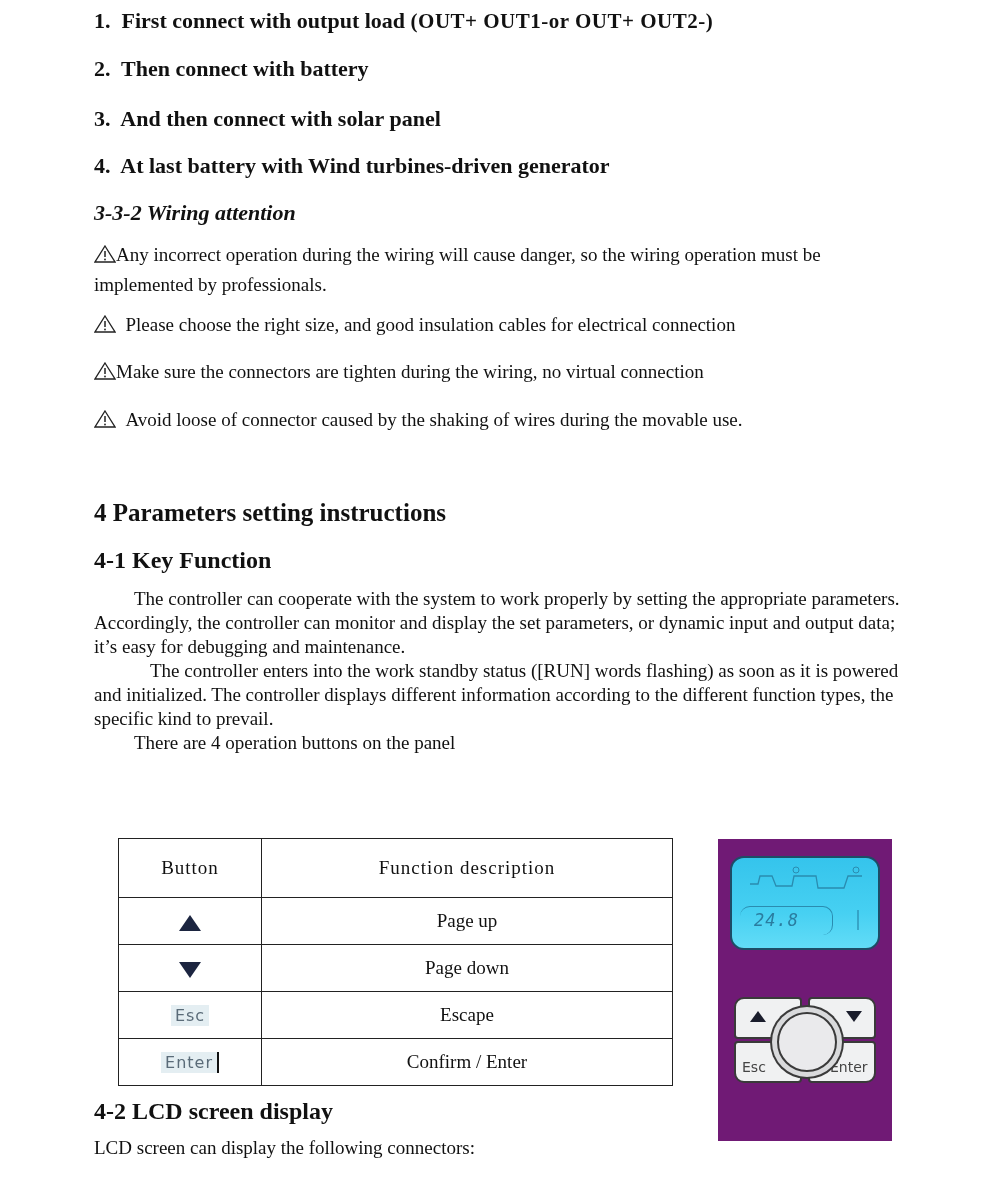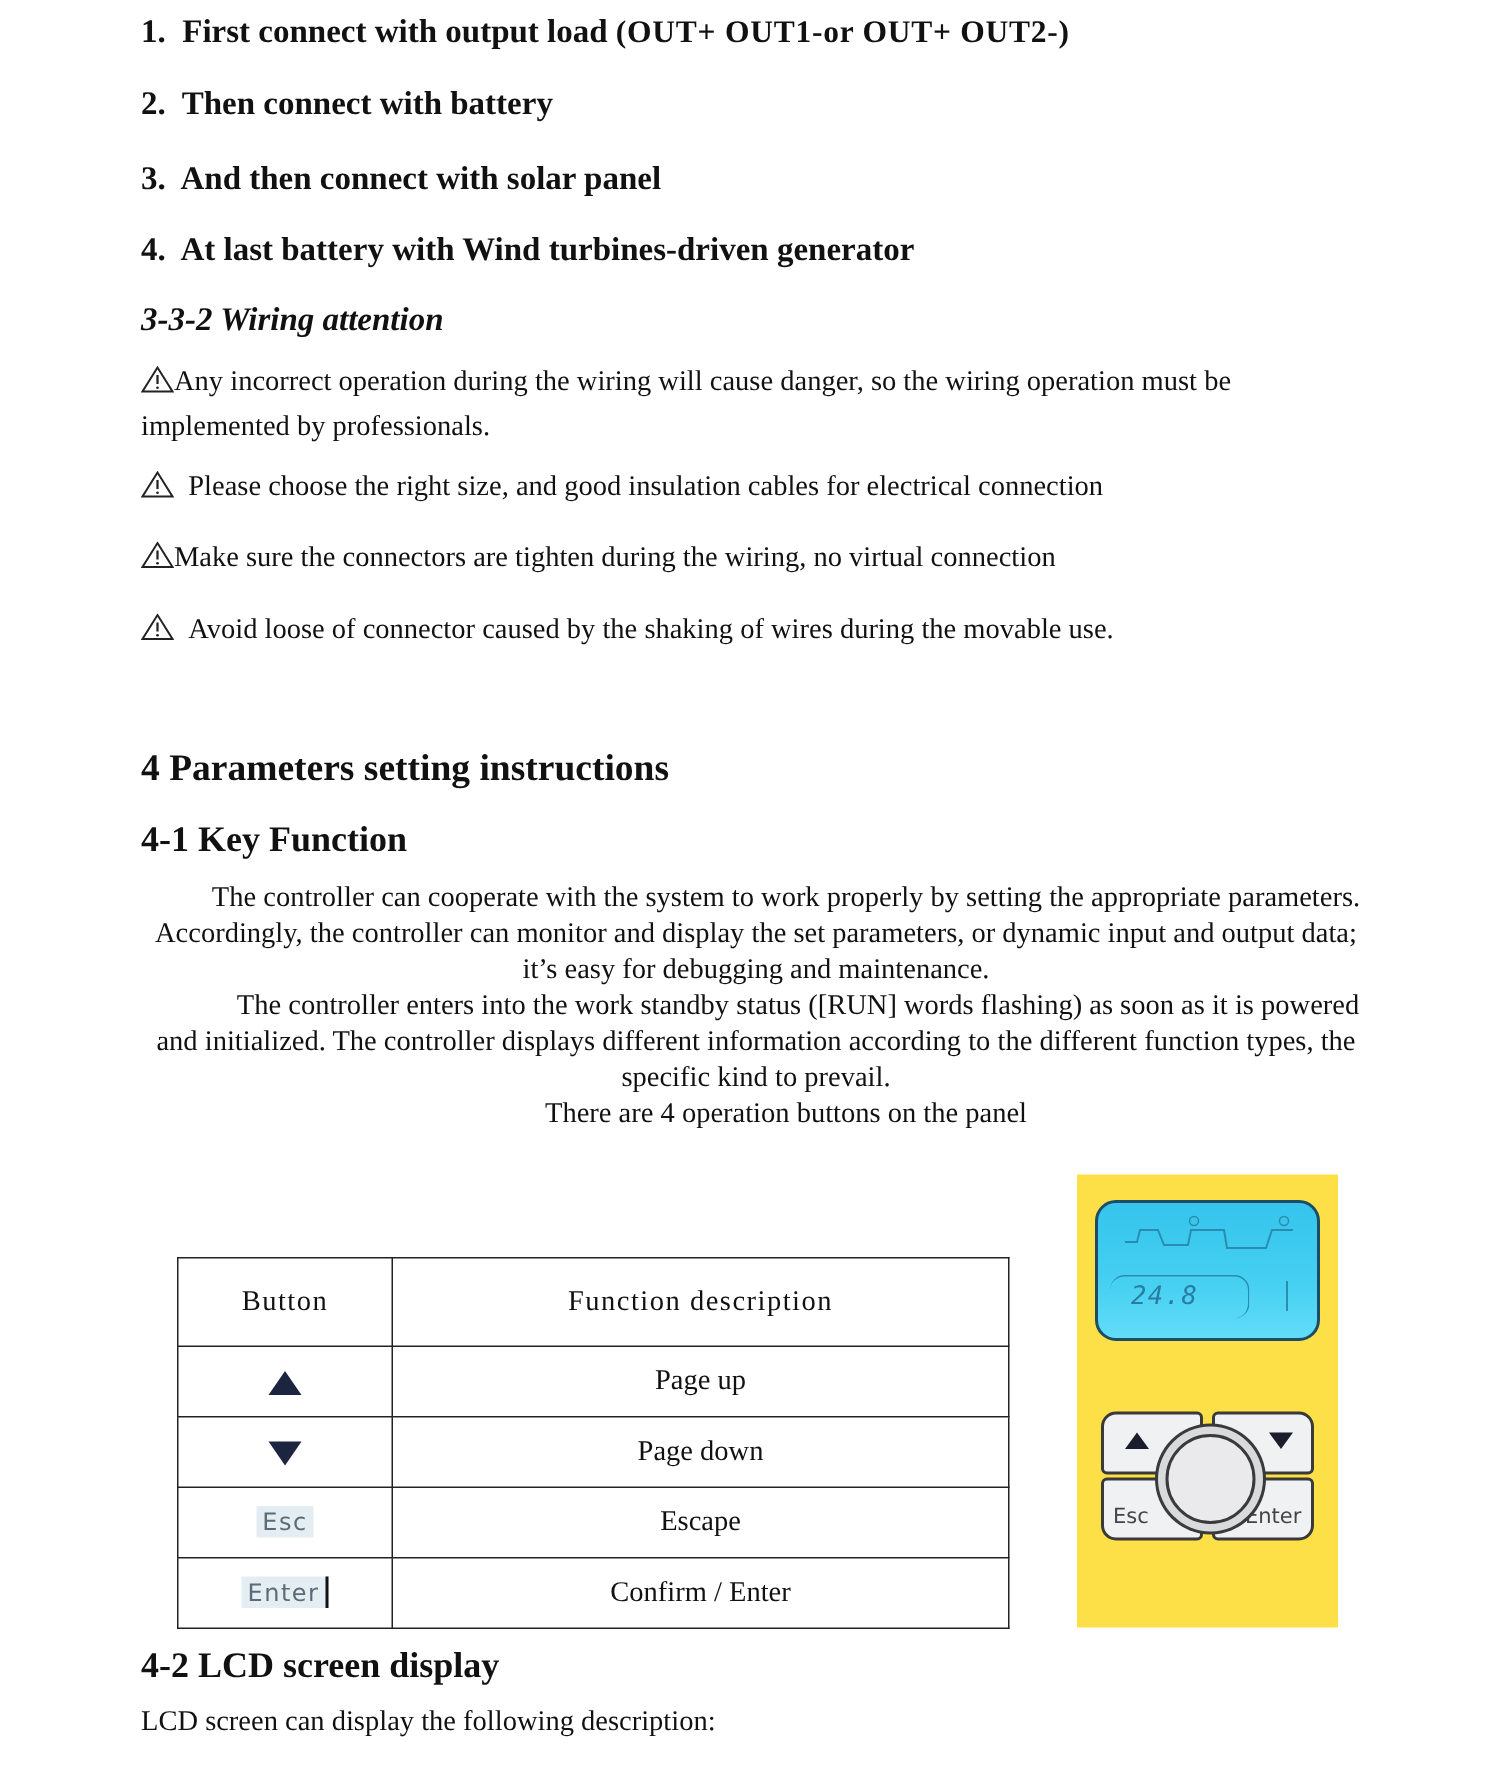--- a/index.html
+++ b/index.html
@@ -5,30 +5,30 @@
   html, body { margin: 0; padding: 0; background: #ffffff; }
   body { width: 1000px; height: 1190px; position: relative; overflow: hidden; color: #111; font-family: "Liberation Serif", serif; }
   .abs { position: absolute; }
   .step { left: 94px; font-weight: bold; font-size: 22px; white-space: nowrap; }
   .step .paren { font-size: 21px; letter-spacing: 0.5px; }
   .h3 { left: 94px; font-weight: bold; font-size: 22px; white-space: nowrap; }
   .h2 { left: 94px; font-weight: bold; font-size: 25px; white-space: nowrap; }
   .warn { left: 94px; font-size: 19px; line-height: 30px; width: 800px; }
   .warn .tri { display: inline-block; width: 22px; height: 18px; vertical-align: -2px; }
   .para { left: 94px; width: 820px; font-size: 19px; line-height: 24px; }
-  .para p { margin: 0; text-align: center; }
+  .para p { margin: 0; }
   .ind1 { text-indent: 40px; }
   .ind2 { text-indent: 56px; }
   table.keys { position: absolute; left: 118px; top: 838px; width: 555px; border-collapse: collapse; font-size: 19px; }
   table.keys td, table.keys th { border: 1px solid #222; text-align: center; padding: 12px; font-weight: normal; }
   table.keys th { height: 34px; letter-spacing: 1px; }
   table.keys td.btn { width: 118px; }
   .kbtn { display: inline-block; background: #e4eef2; padding: 1px 4px; }
   .kbtn-text { font-family: "DejaVu Sans", sans-serif; font-size: 16px; color: #5a6b78; letter-spacing: 1px; }
-  .panel { left: 718px; top: 783px; width: 174px; height: 302px; background: #fde047; }
+  .panel { left: 718px; top: 839px; width: 174px; height: 302px; background: #701a75; }
   .lcd { position: absolute; left: 12px; top: 17px; width: 146px; height: 90px; border: 2px solid #1d4c66; border-radius: 14px; background: linear-gradient(180deg, #35c4ec 0%, #46d0f2 60%, #62dcf7 100%); }
   .lcd-num { position: absolute; left: 22px; top: 52px; font-family: "DejaVu Sans Mono", monospace; font-size: 17px; color: #2a7da0; font-style: italic; letter-spacing: 1px; }
   .lcd-box { position: absolute; left: 8px; top: 48px; width: 92px; height: 28px; border: 1.5px solid #2a8cb0; border-radius: 10px; border-bottom: none; border-left: none; }
   .keypad { position: absolute; left: 14px; top: 156px; width: 146px; height: 90px; }
   .kp-key { position: absolute; background: #f0f1f2; border: 2px solid #3a3a3a; border-radius: 10px; width: 64px; height: 38px; }
   .kp-circle { position: absolute; left: 43px; top: 17px; width: 56px; height: 56px; border-radius: 50%; border: 2px solid #3a3a3a; background: #eaeaec; box-shadow: 0 0 0 5px #d9dadc, 0 0 0 7px #3a3a3a; }
   .kp-label { position: absolute; font-family: "DejaVu Sans", sans-serif; font-size: 14px; color: #444; }
   .tri-up { width: 0; height: 0; border-left: 8px solid transparent; border-right: 8px solid transparent; border-bottom: 11px solid #1a1d2c; position: absolute; }
   .tri-down { width: 0; height: 0; border-left: 8px solid transparent; border-right: 8px solid transparent; border-top: 11px solid #1a1d2c; position: absolute; }
   .tbl-tri-up { display: inline-block; width: 0; height: 0; border-left: 11px solid transparent; border-right: 11px solid transparent; border-bottom: 16px solid #1c2540; vertical-align: middle; }
@@ -141,13 +141,13 @@
       <span class="kp-label" style="left:6px; top:16px;">Esc</span>
     </div>
     <div class="kp-key" style="left:76px; top:46px; border-radius:4px 4px 10px 4px;">
       <span class="kp-label" style="left:20px; top:16px;">Enter</span>
     </div>
     <div class="kp-circle" style="left:45px; top:17px;"></div>
   </div>
 </div>
 
 <div class="abs h2" style="top:1098px; font-size:24px;">4-2 LCD screen display</div>
-<div class="abs para" style="top:1136px;">LCD screen can display the following description:</div>
+<div class="abs para" style="top:1136px;">LCD screen can display the following connectors:</div>
 
 </body></html>

